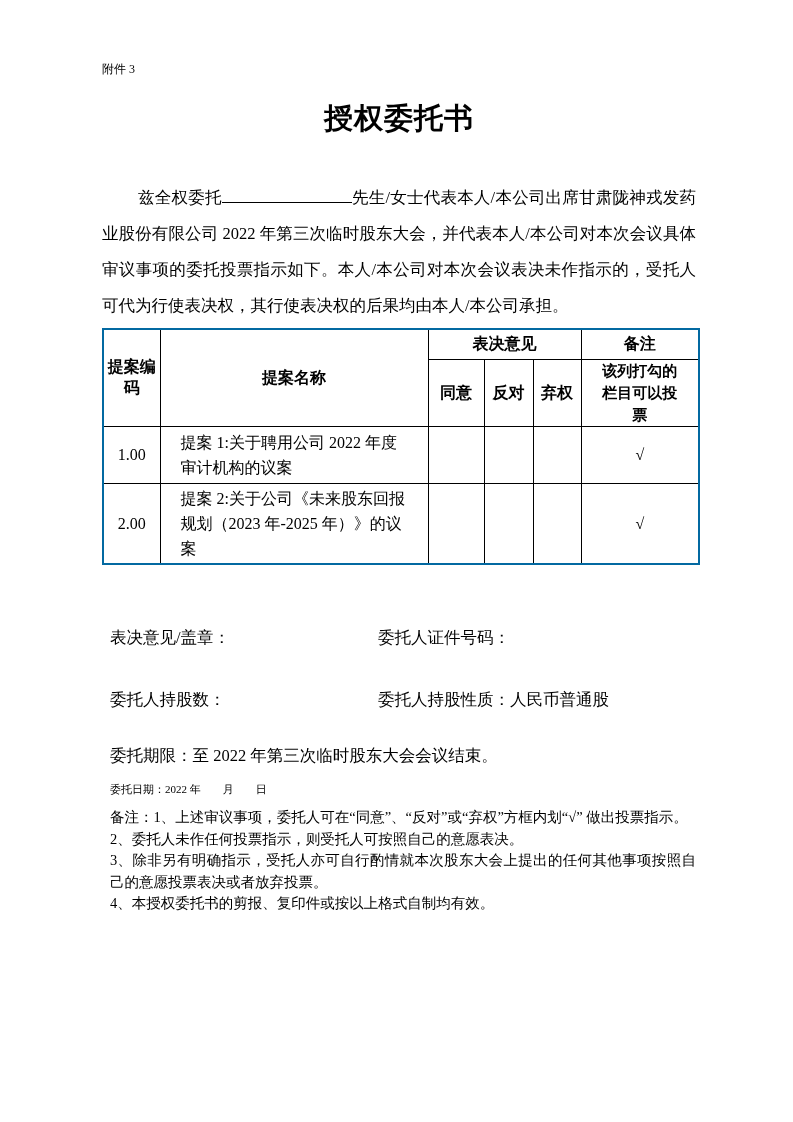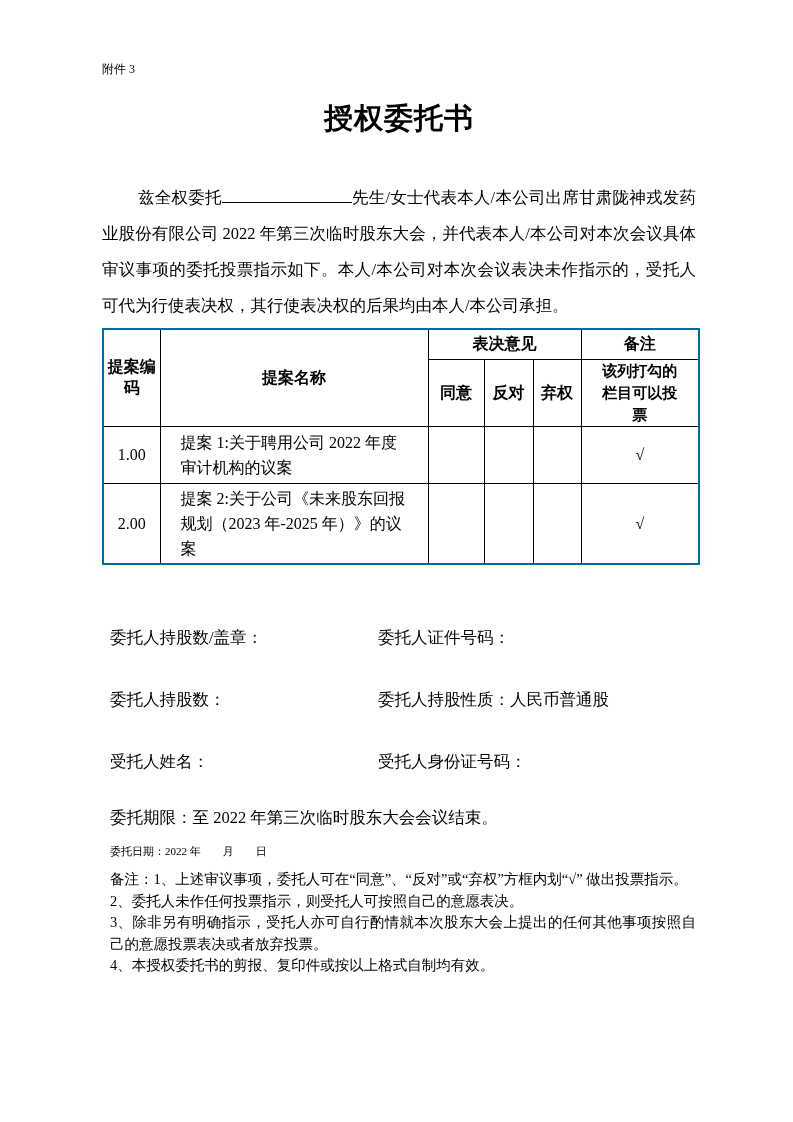--- a/index.html
+++ b/index.html
@@ -132,32 +132,28 @@
       <td></td>
       <td></td>
       <td></td>
       <td>√</td>
     </tr>
   </tbody>
     </table>
 
   <div class="fields">
     <div class="frow">
-      <span class="fleft">委托人持股数/盖章：</span>
+      <span class="fleft">表决意见/盖章：</span>
       <span class="fright">委托人证件号码：</span>
     </div>
     <div class="frow">
       <span class="fleft">委托人持股数：</span>
       <span class="fright">
         <span>委托人持股性质：</span><span>人民币普通股</span>
       </span>
-    </div>
-    <div class="frow">
-      <span class="fleft">受托人姓名：</span>
-      <span class="fright">受托人身份证号码：</span>
     </div>
   </div>
 
   <div class="term-line">委托期限：至 2022 年第三次临时股东大会会议结束。</div>
   <div class="date-line">委托日期：2022 年　　月　　日</div>
 
   <div class="notes">
     <p>备注：1、上述审议事项，委托人可在“同意”、“反对”或“弃权”方框内划“√” 做出投票指示。</p>
     <p>2、委托人未作任何投票指示，则受托人可按照自己的意愿表决。</p>
     <p>3、除非另有明确指示，受托人亦可自行酌情就本次股东大会上提出的任何其他事项按照自己的意愿投票表决或者放弃投票。</p>

